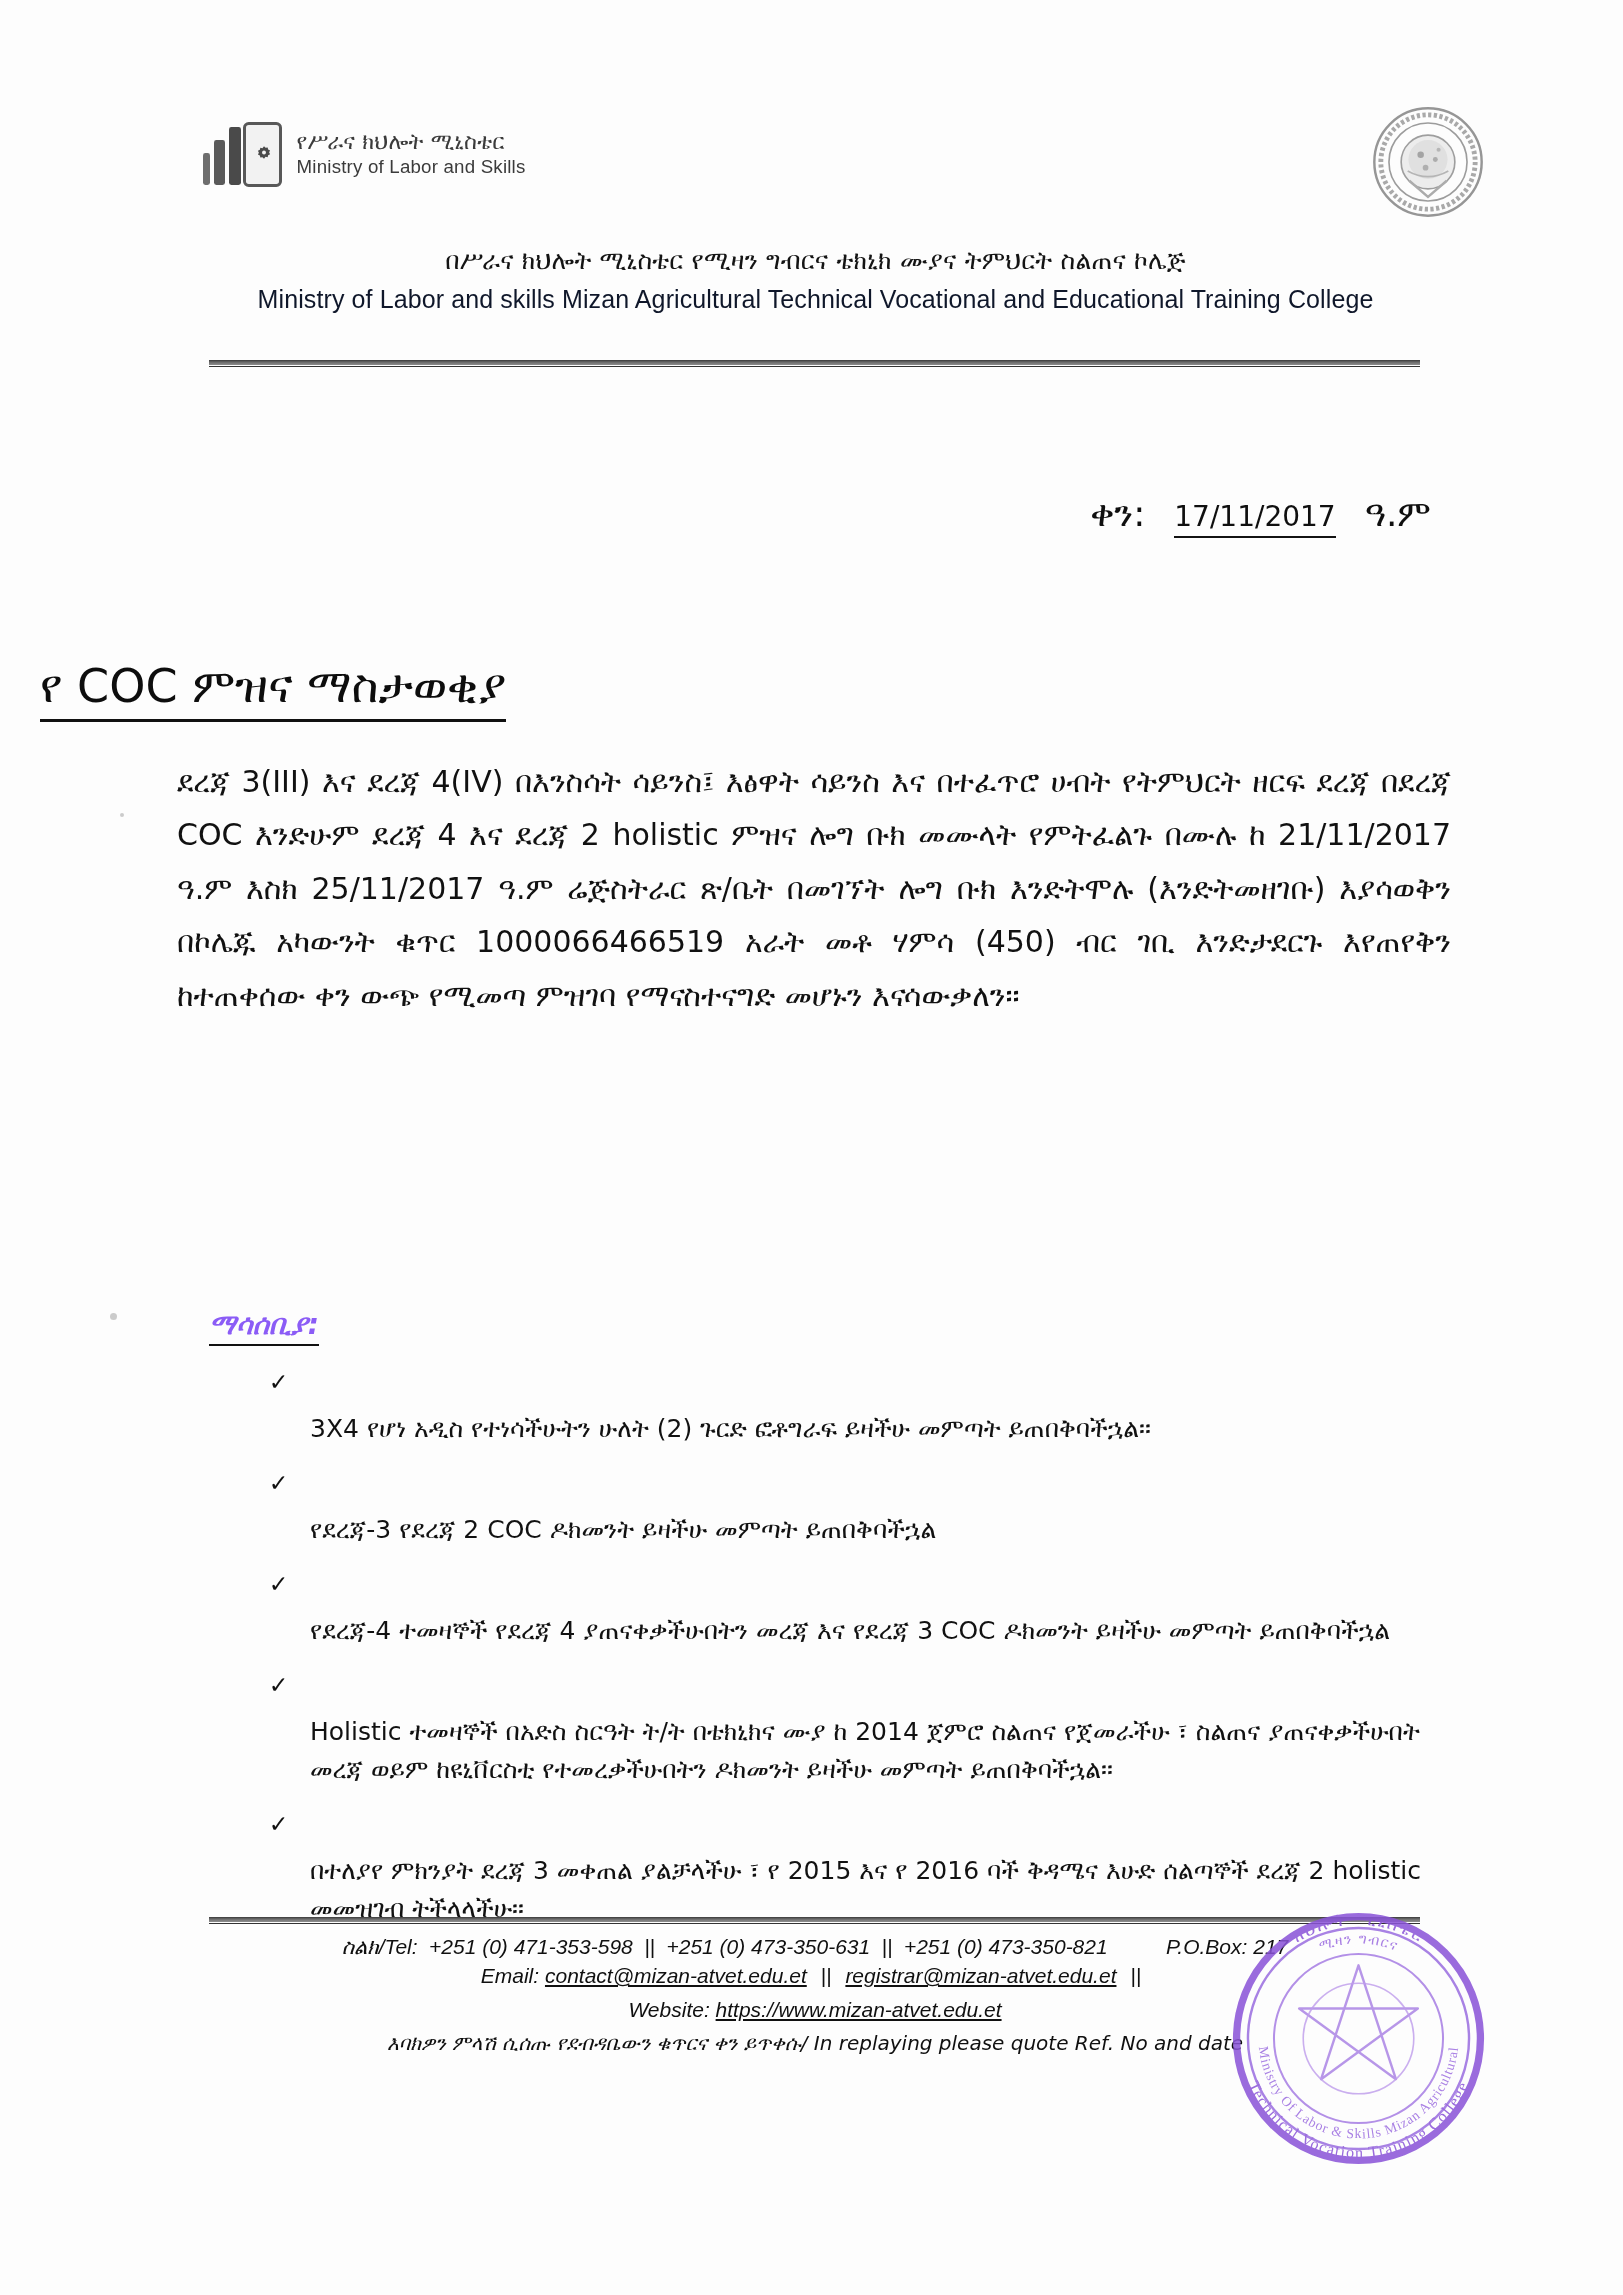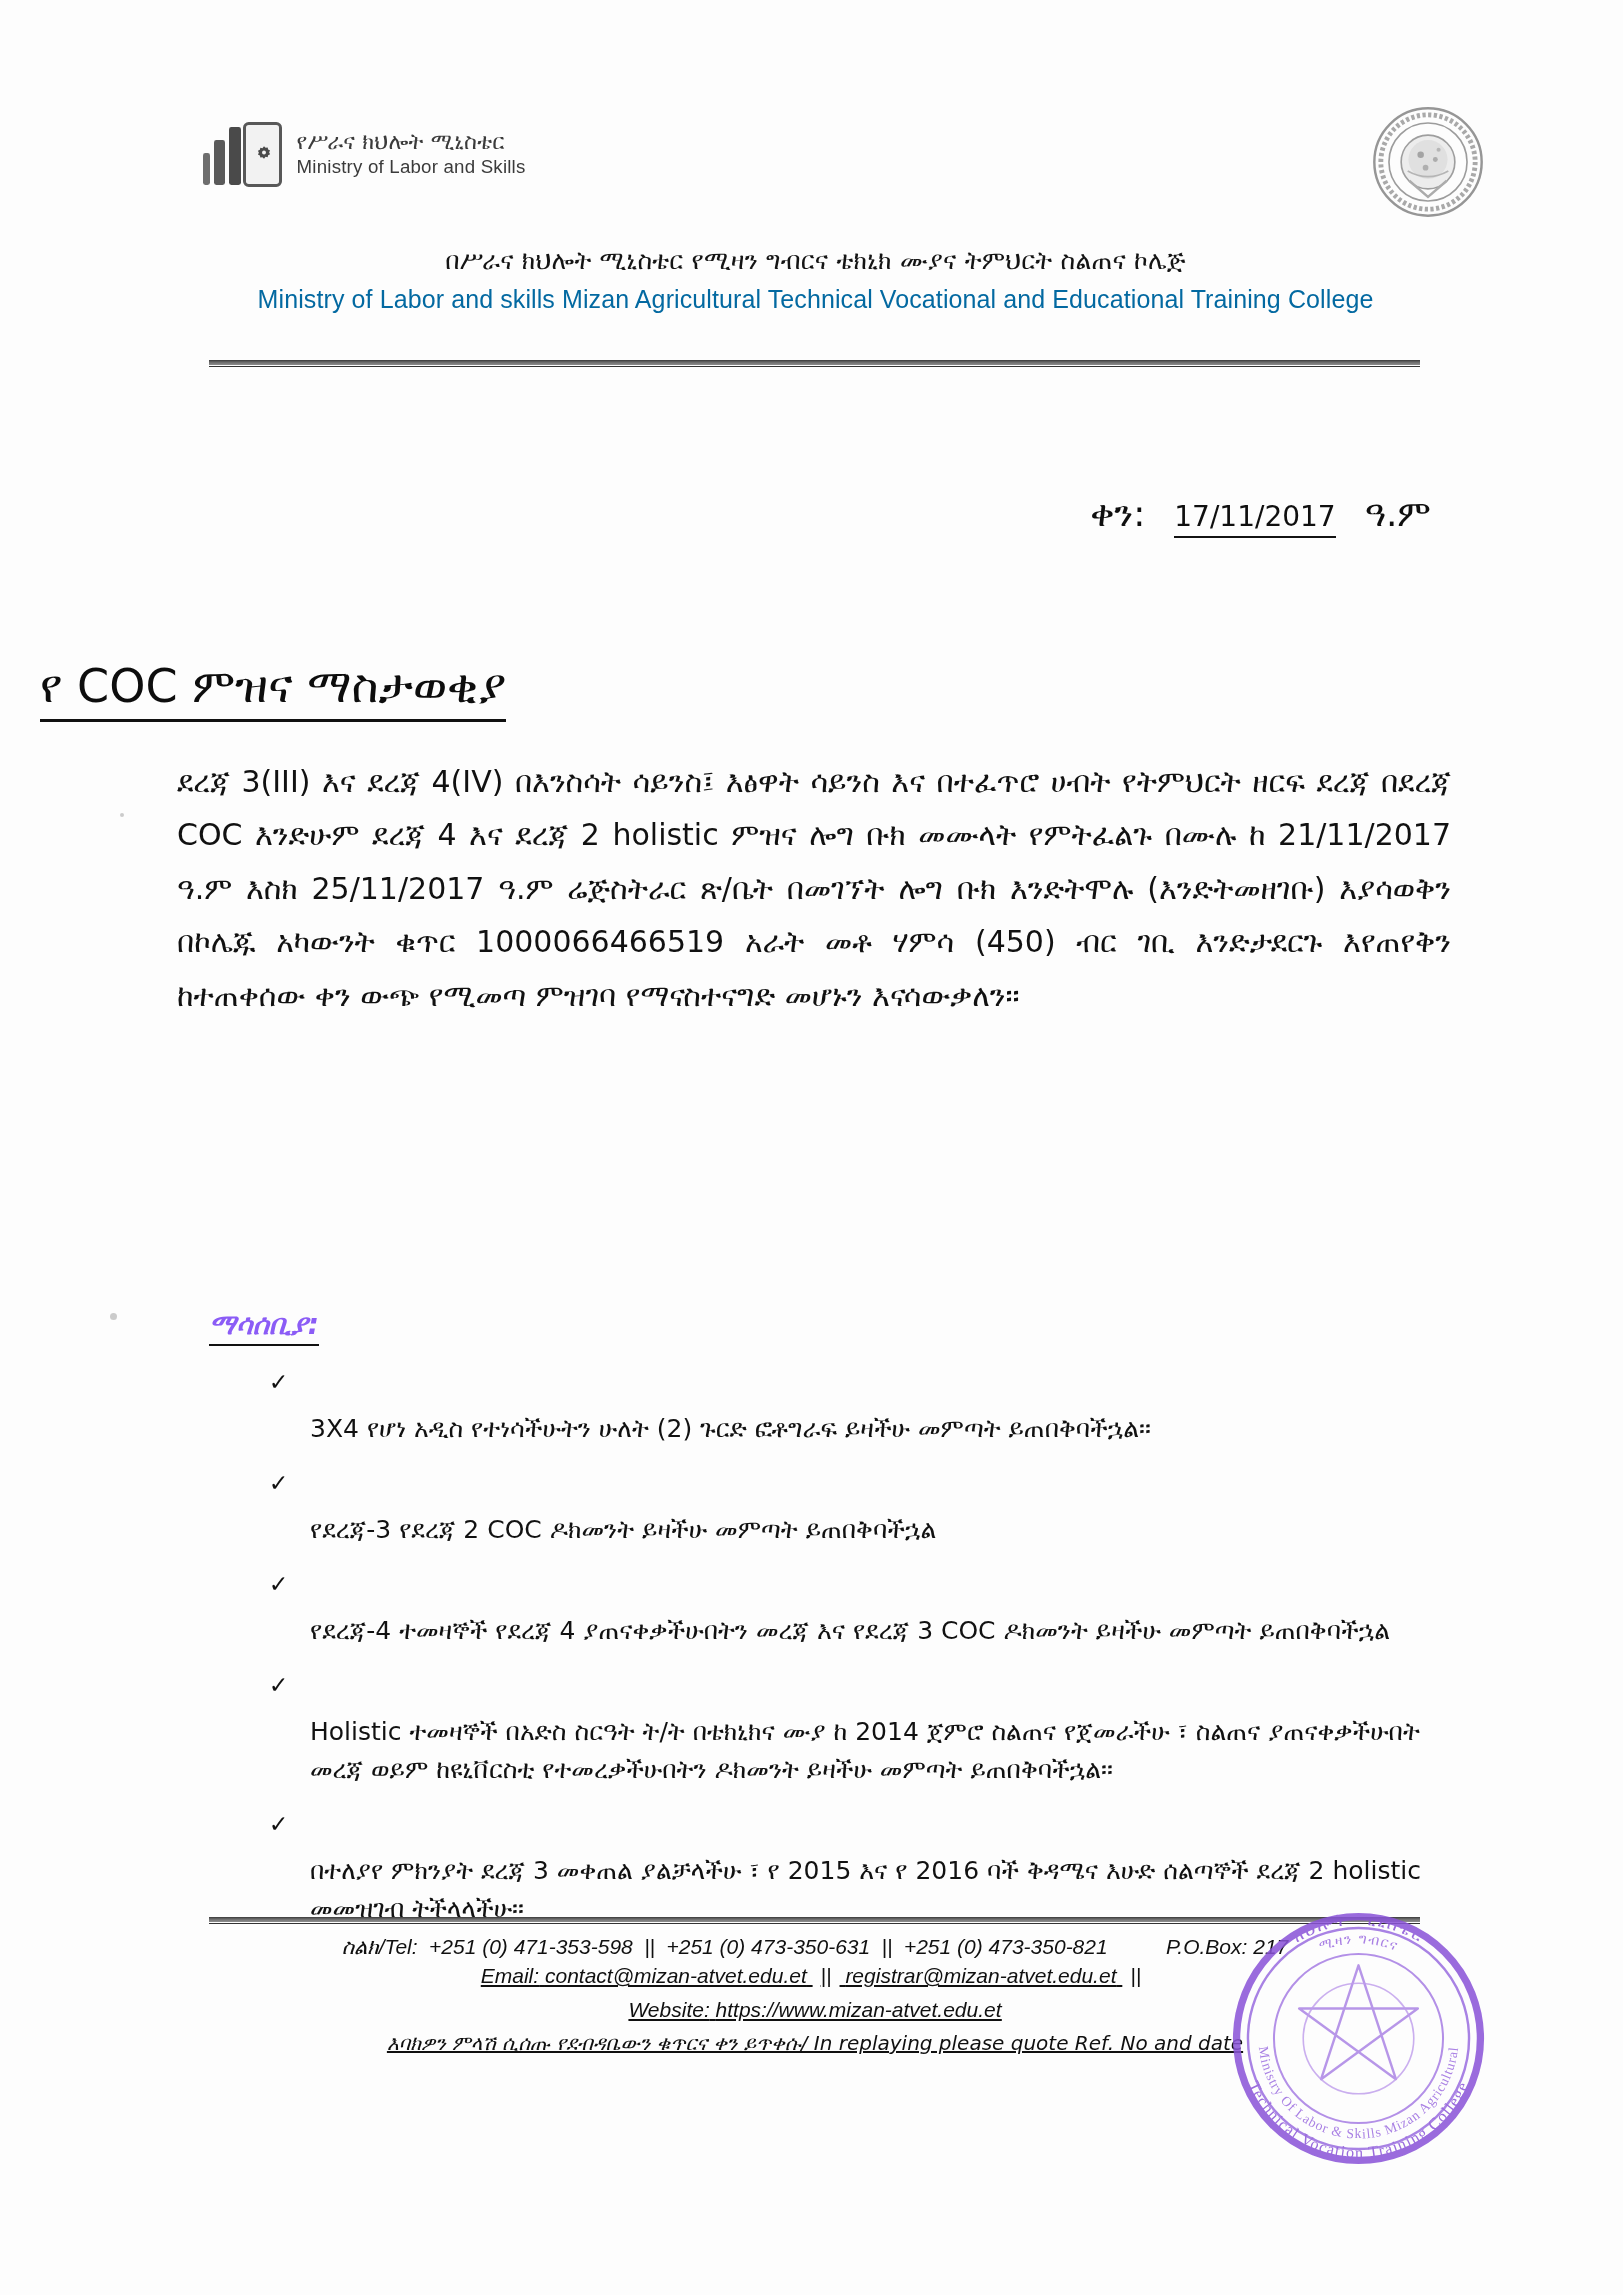--- a/index.html
+++ b/index.html
@@ -109,21 +109,21 @@
   }
   .org-am {
     font-family: "DejaVu Sans", sans-serif;
     font-size: 25px;
     color: #141414;
     line-height: 1.35;
     letter-spacing: 0.2px;
   }
   .org-en {
     font-size: 25px;
-    color: #0369a1;
+    color: #0f172a;
     line-height: 1.38;
     margin-top: 4px;
     letter-spacing: 0.1px;
   }
 
   .rule-double {
     position: absolute;
     left: 209px;
     top: 360px;
     width: 1211px;
@@ -263,21 +263,20 @@
     top: 1935px;
     width: 1224px;
     text-align: center;
     font-style: italic;
     color: #101010;
   }
   .foot-line {
     font-size: 21px;
     line-height: 1.62;
     white-space: nowrap;
-    text-decoration: underline;
   }
   .foot-line.am {
     font-family: "DejaVu Sans", sans-serif;
     font-size: 20px;
   }
   .tel-row {
     display: flex;
     justify-content: center;
     align-items: baseline;
     gap: 11.4px;

